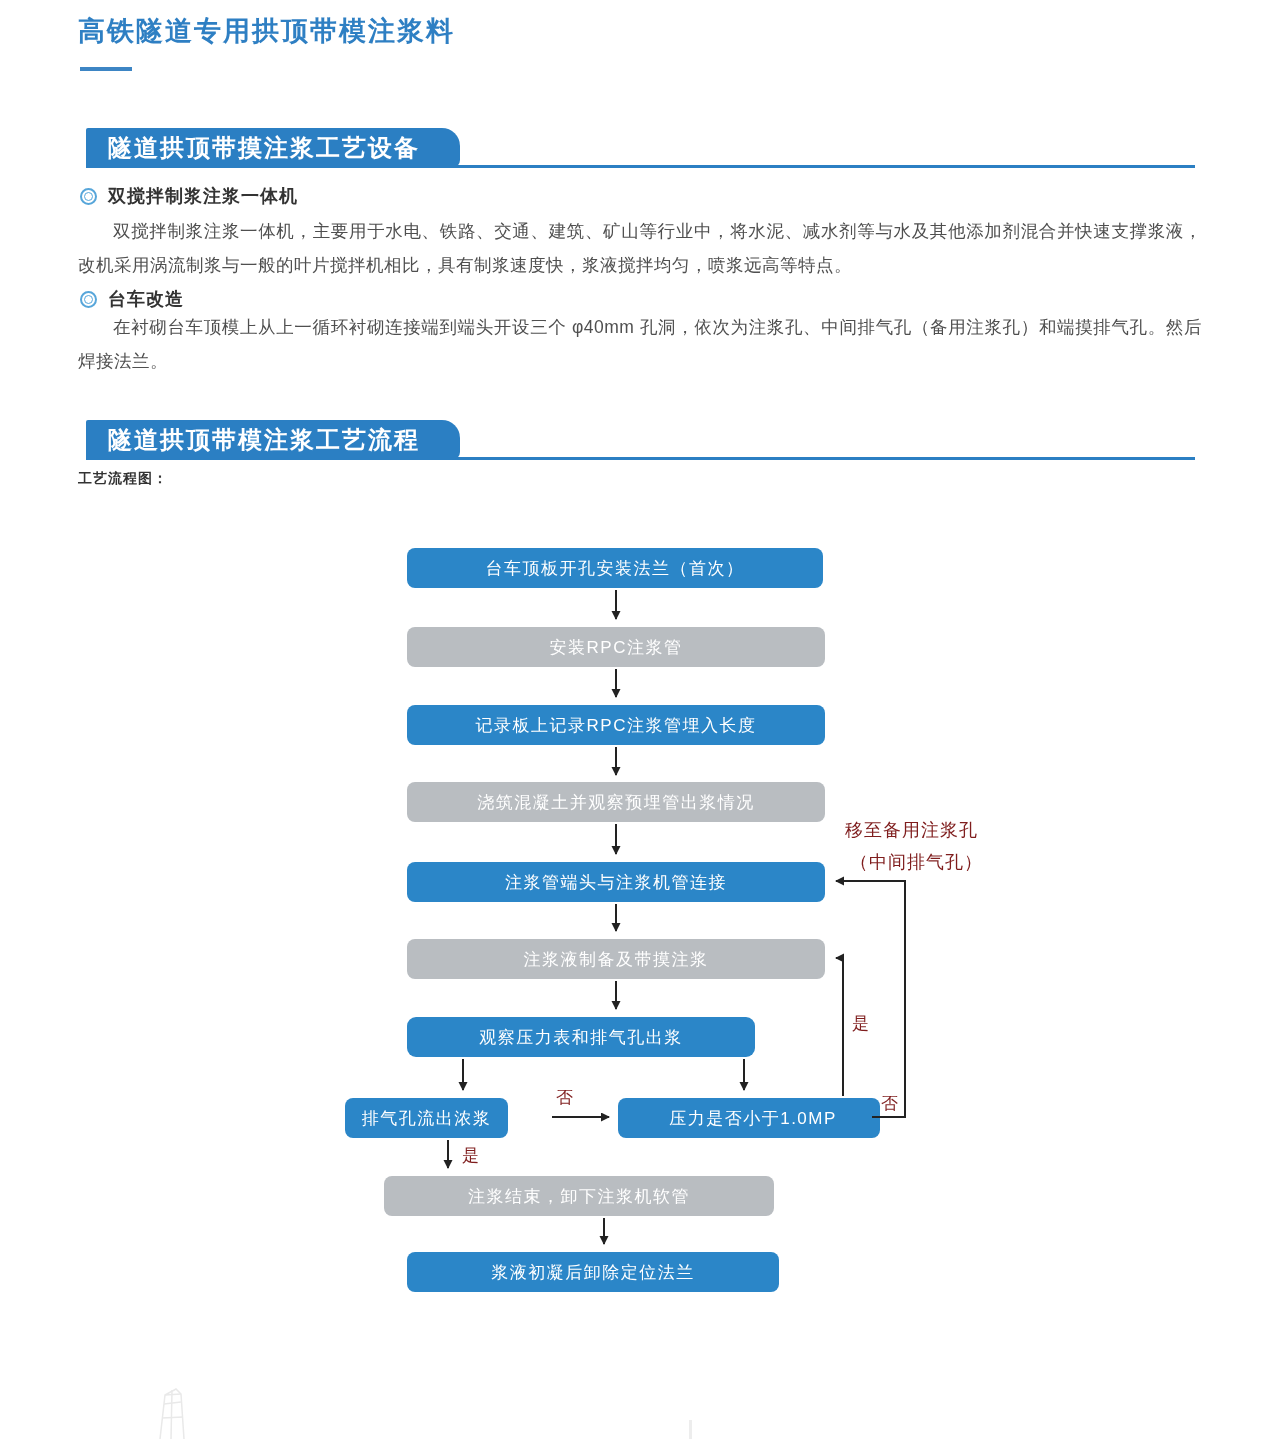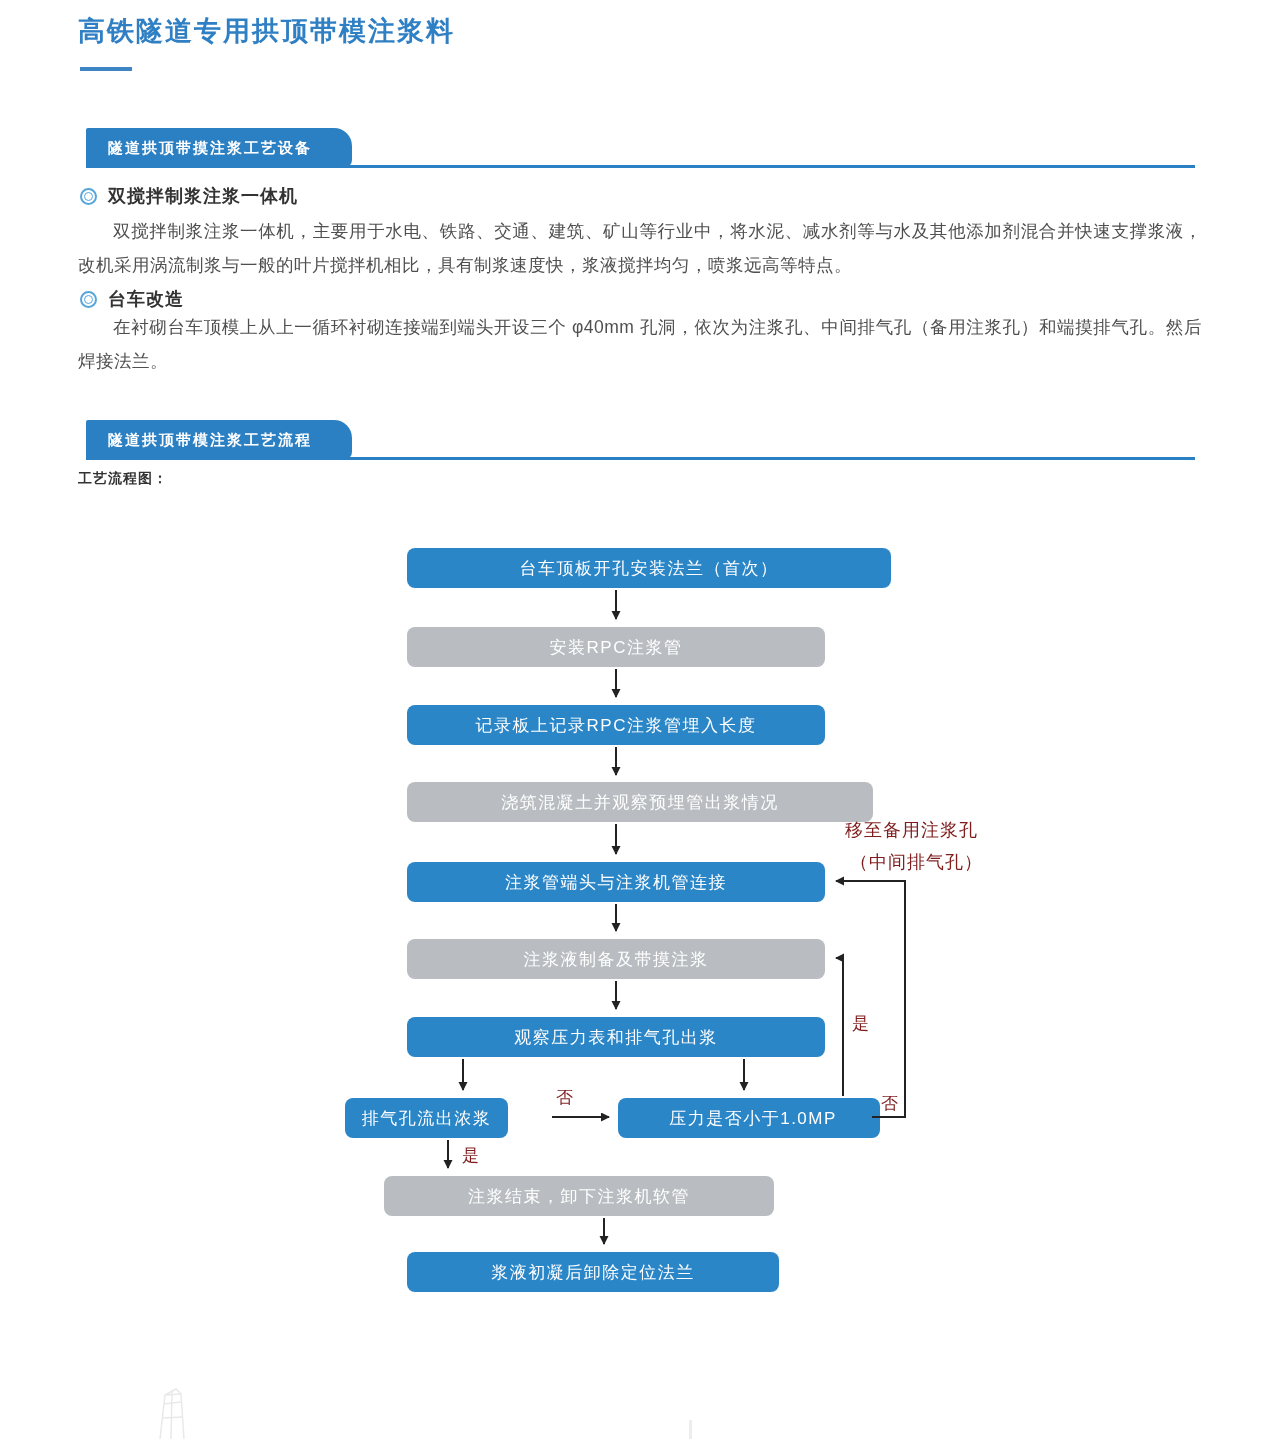--- a/index.html
+++ b/index.html
@@ -17,21 +17,21 @@
   .title-dash{left:80px;top:67px;width:52px;height:4px;background:#3d85c4;}
 
   
   .section-bar{
     left:86px;width:1109px;height:38px;border-bottom:3px solid #2b7fc3;
   }
   .sec1{top:127px;}
   .sec2{top:419px;}
   .section-badge{
     position:absolute;left:0;bottom:-3px;height:40px;
-    background:#2b7fc3;color:#ffffff;font-size:15px;font-weight:bold;letter-spacing:2px;
+    background:#2b7fc3;color:#ffffff;font-size:24px;font-weight:bold;letter-spacing:2px;
     display:flex;align-items:center;padding:0 40px 0 22px;
     border-radius:2px 18px 8px 2px;
   }
 
   
   .bullet{
     left:80px;display:flex;align-items:center;gap:11px;
     font-size:18px;font-weight:bold;color:#333333;letter-spacing:1px;
   }
   .bullet1{top:184px;}
@@ -53,27 +53,27 @@
   .diagram-label{left:78px;top:470px;font-size:14px;font-weight:bold;color:#333333;letter-spacing:1px;}
 
   
   .fb{
     position:absolute;height:40px;border-radius:8px;
     display:flex;align-items:center;justify-content:center;
     color:#ffffff;font-size:17px;letter-spacing:1.5px;
   }
   .blue{background:#2b86c8;}
   .gray{background:#b9bdc1;}
-  .b1{left:407px;top:548px;width:484px;}
+  .b1{left:407px;top:548px;width:416px;}
   .b2{left:407px;top:627px;width:418px;}
   .b3{left:407px;top:705px;width:418px;}
-  .b4{left:407px;top:782px;width:466px;}
+  .b4{left:407px;top:782px;width:418px;}
   .b5{left:407px;top:862px;width:418px;}
   .b6{left:407px;top:939px;width:418px;}
-  .b7{left:407px;top:1017px;width:418px;}
+  .b7{left:407px;top:1017px;width:348px;border-radius:9px;}
   .b8{left:345px;top:1098px;width:163px;}
   .b9{left:618px;top:1098px;width:254px;padding-left:8px;}
   .b10{left:384px;top:1176px;width:390px;}
   .b11{left:407px;top:1252px;width:372px;}
 
   .arrow-layer{left:0;top:0;width:1280px;height:1439px;pointer-events:none;}
 
   .flow-label{position:absolute;font-weight:normal;color:#7f1d1d;font-size:17px;letter-spacing:1px;}
   .lbl-no-drain{left:556px;top:1086px;}
   .lbl-yes-drain{left:462px;top:1144px;}

